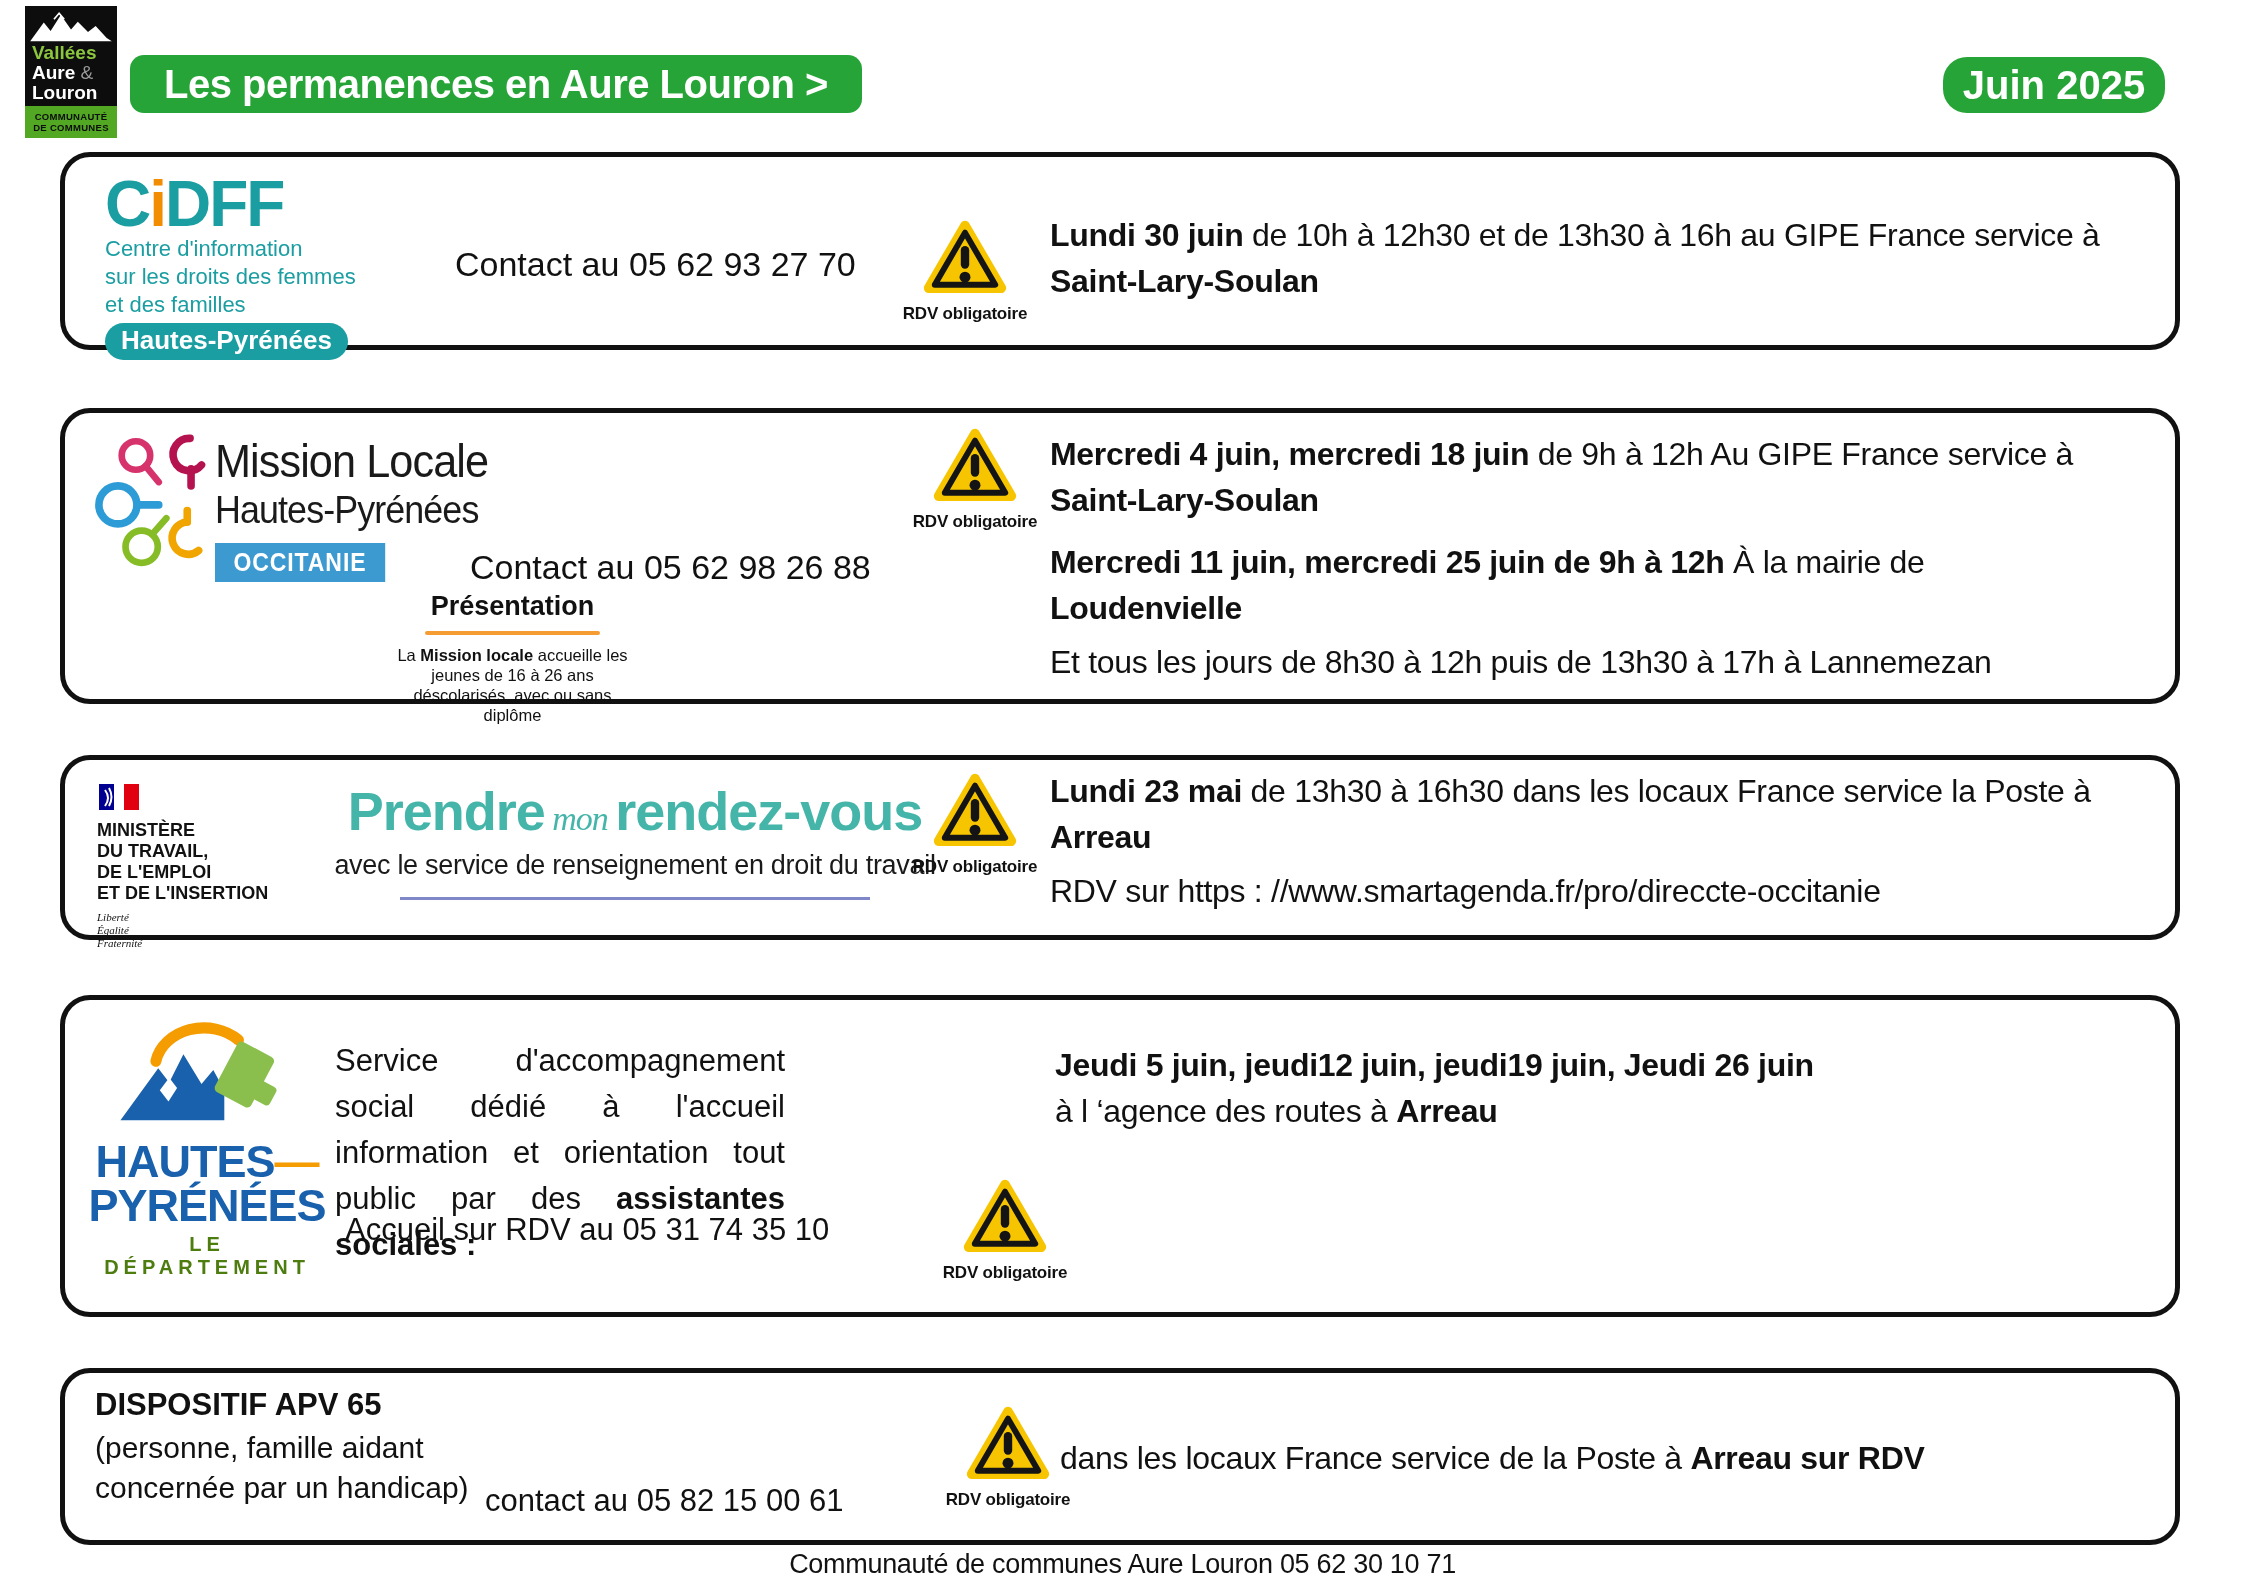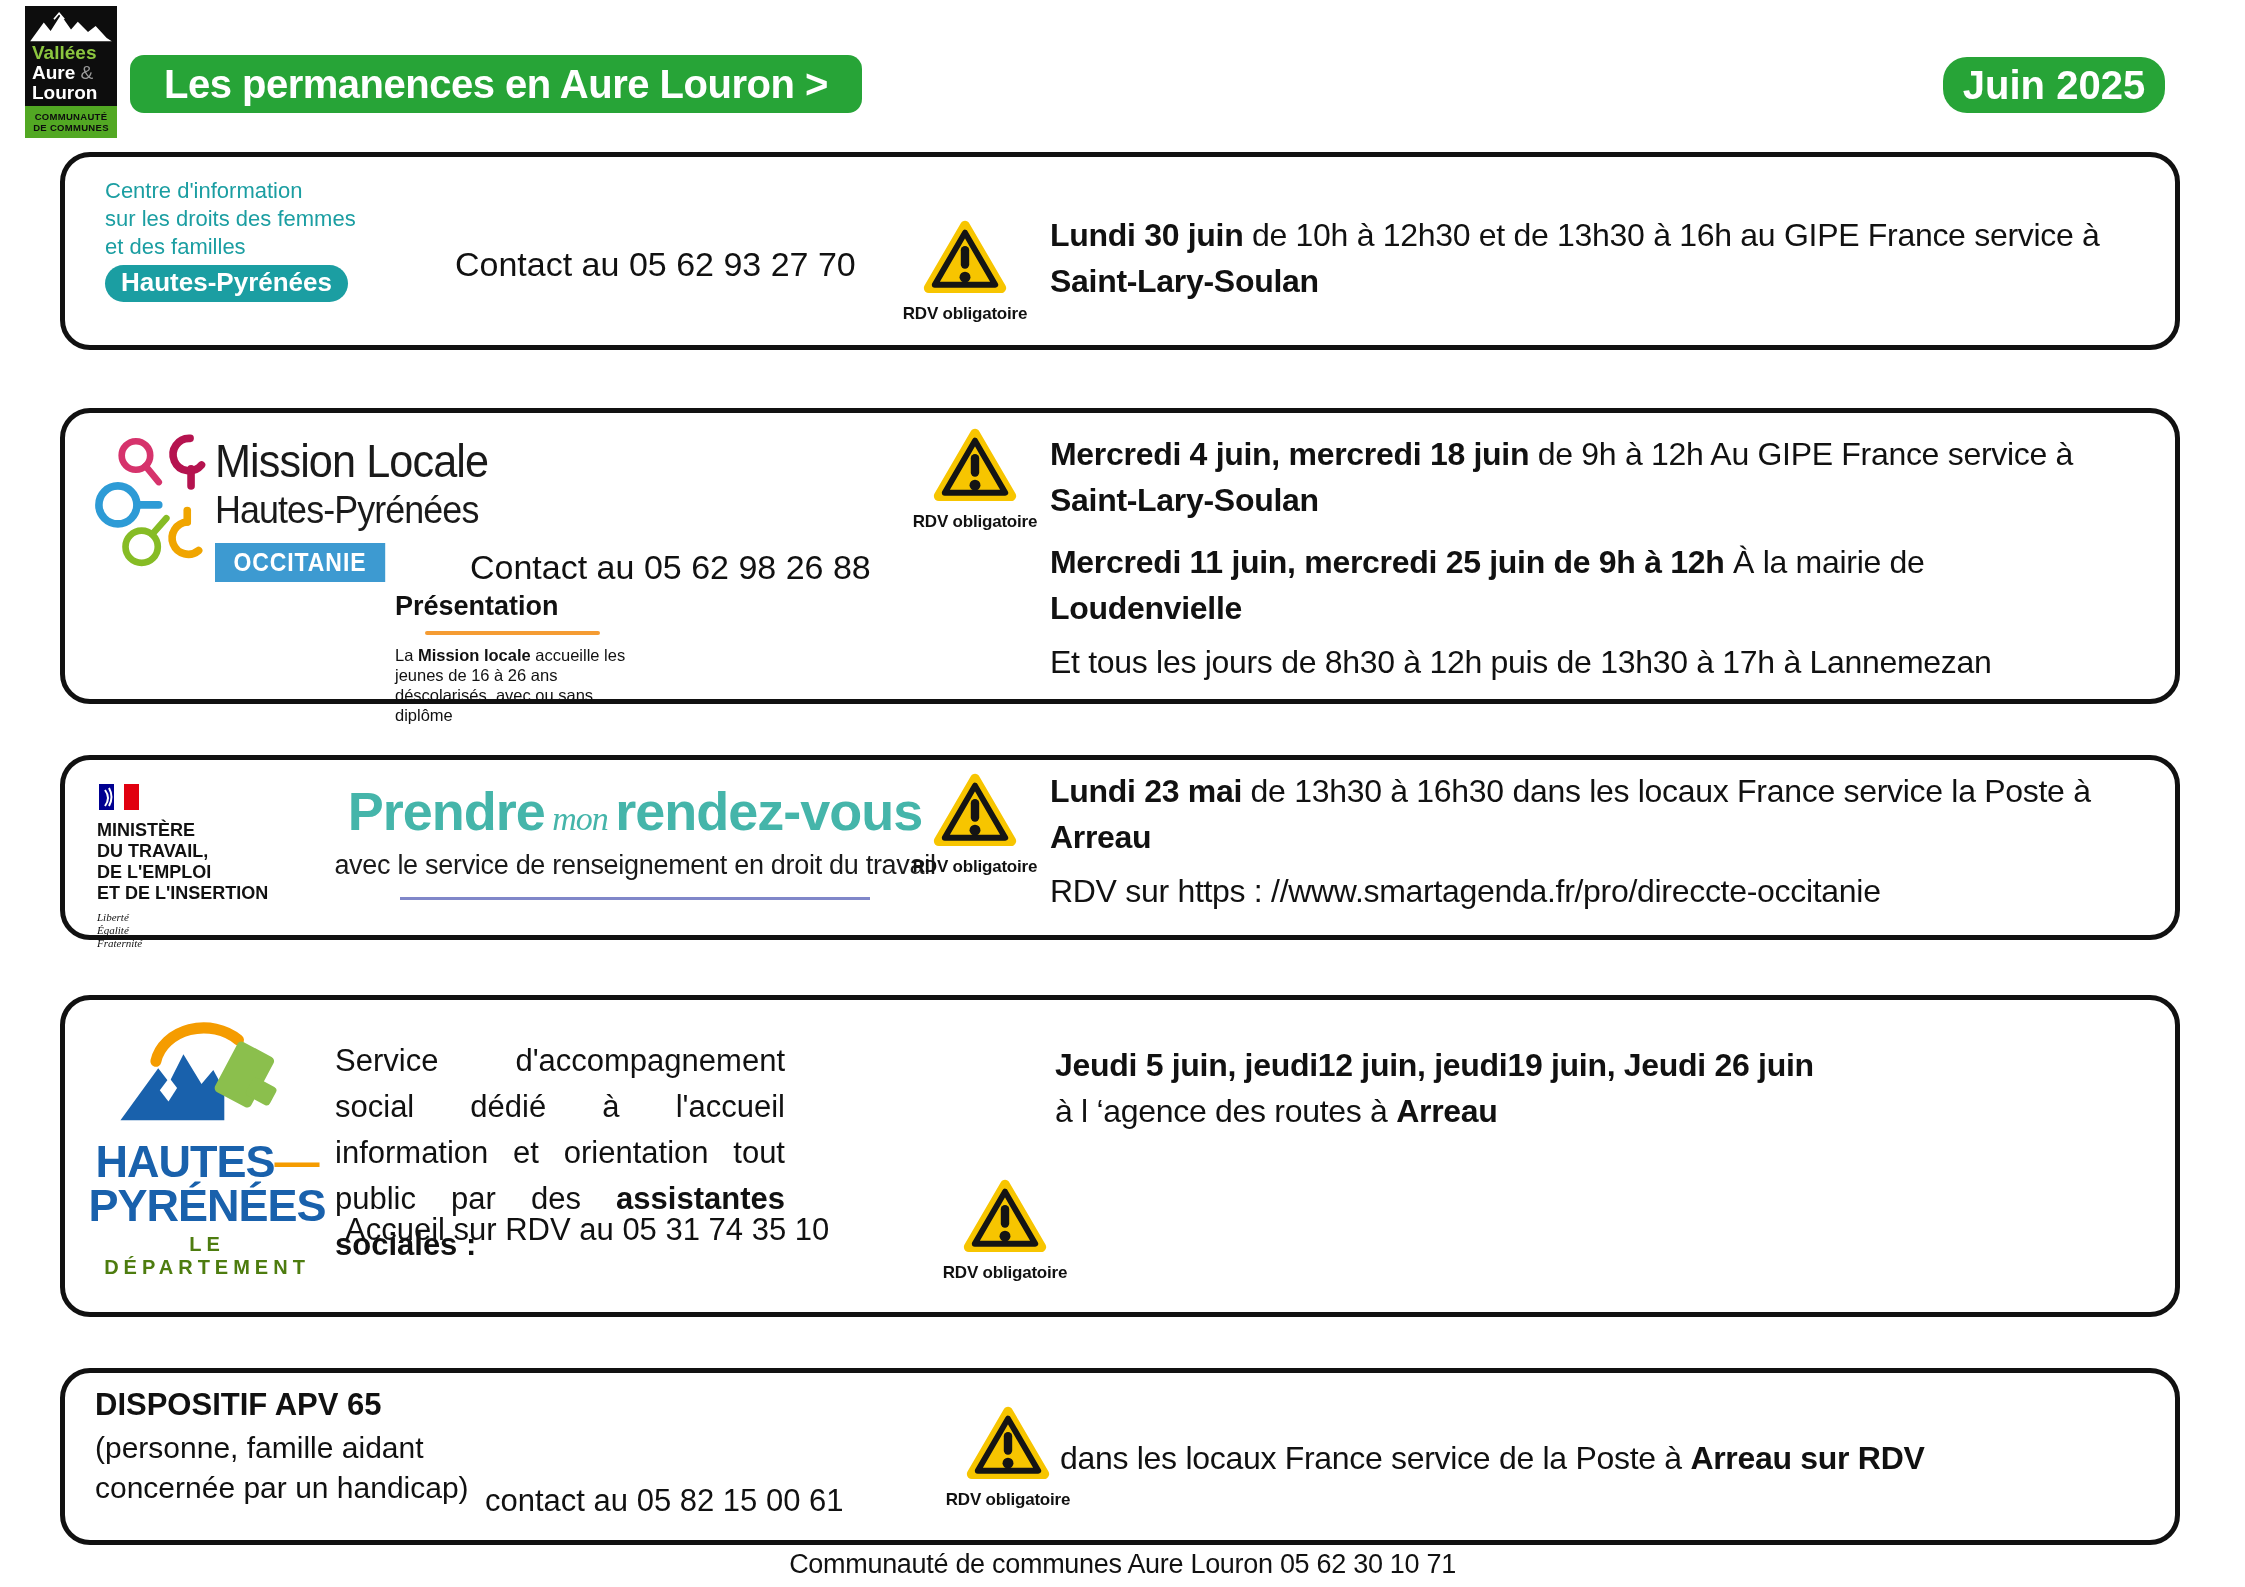--- a/index.html
+++ b/index.html
@@ -54,21 +54,21 @@
   .cidff-badge{display:inline-block;background:#1b9ea2;color:#fff;font-weight:700;font-size:26px;
                padding:2px 16px 4px;border-radius:20px;margin-top:6px;}
 
   
   .ml-logo{position:absolute;left:25px;top:14px;}
   .ml-name{position:absolute;left:150px;top:22px;color:#1a1a1a;transform:scaleX(.92);transform-origin:left top;}
   .ml-name .n1{font-size:47px;line-height:52px;font-weight:400;letter-spacing:-1px;}
   .ml-name .n2{font-size:39px;line-height:46px;font-weight:400;letter-spacing:-1px;}
   .ml-badge{display:inline-block;background:#3d9ad1;color:#fff;font-weight:700;font-size:25px;
             padding:5px 20px;margin-top:10px;letter-spacing:1px;}
-  .ml-pres{position:absolute;left:330px;top:178px;width:235px;text-align:left;}
+  .ml-pres{position:absolute;left:330px;top:178px;width:235px;text-align:center;}
   .ml-pres .pt{font-size:27px;font-weight:800;color:#111;}
   .ml-pres .rule{height:4px;background:#f59c33;width:175px;margin:9px auto 10px;border-radius:2px;}
   .ml-pres .px{font-size:16.5px;line-height:20px;color:#111;}
 
   
   .min-logo{position:absolute;left:32px;top:22px;}
   .min-logo svg{width:46px;height:30px;margin-bottom:4px;}
   .min-org{font-size:18px;font-weight:700;line-height:21px;color:#111;}
   .min-motto{margin-top:7px;font-family:"Liberation Serif",serif;font-style:italic;font-size:11px;line-height:13px;color:#111;}
   .min-head{position:absolute;left:205px;top:22px;width:730px;text-align:center;}
@@ -110,20 +110,21 @@
   <div class="logo-strip">
     <div>COMMUNAUTÉ</div>
     <div>DE COMMUNES</div>
   </div>
 
   <div class="title-pill">Les permanences en Aure Louron &gt;</div>
   <div class="month-pill">Juin 2025</div>
 
   <div class="card" id="card-cidff">
     <div class="cidff-logo">
+      <div class="cidff-word"><span class="cidff-teal">C</span><span class="cidff-orange">i</span><span class="cidff-teal">DFF</span></div>
       <div class="cidff-sub">Centre d'information</div>
       <div class="cidff-sub">sur les droits des femmes</div>
       <div class="cidff-sub">et des familles</div>
       <div class="cidff-badge">Hautes-Pyrénées</div>
     </div>
     <div class="contact" style="left:390px;top:88px;">Contact au 05 62 93 27 70</div>
     <div class="warn" style="left:835px;top:62px;">
       <svg viewBox="0 0 100 90">
         <polygon points="50,8 93,82 7,82" fill="#F7C500" stroke="#F7C500" stroke-width="12" stroke-linejoin="round"></polygon>
         <polygon points="50,16 86,78 14,78" fill="#F7C500" stroke="#141414" stroke-width="7" stroke-linejoin="round"></polygon>

